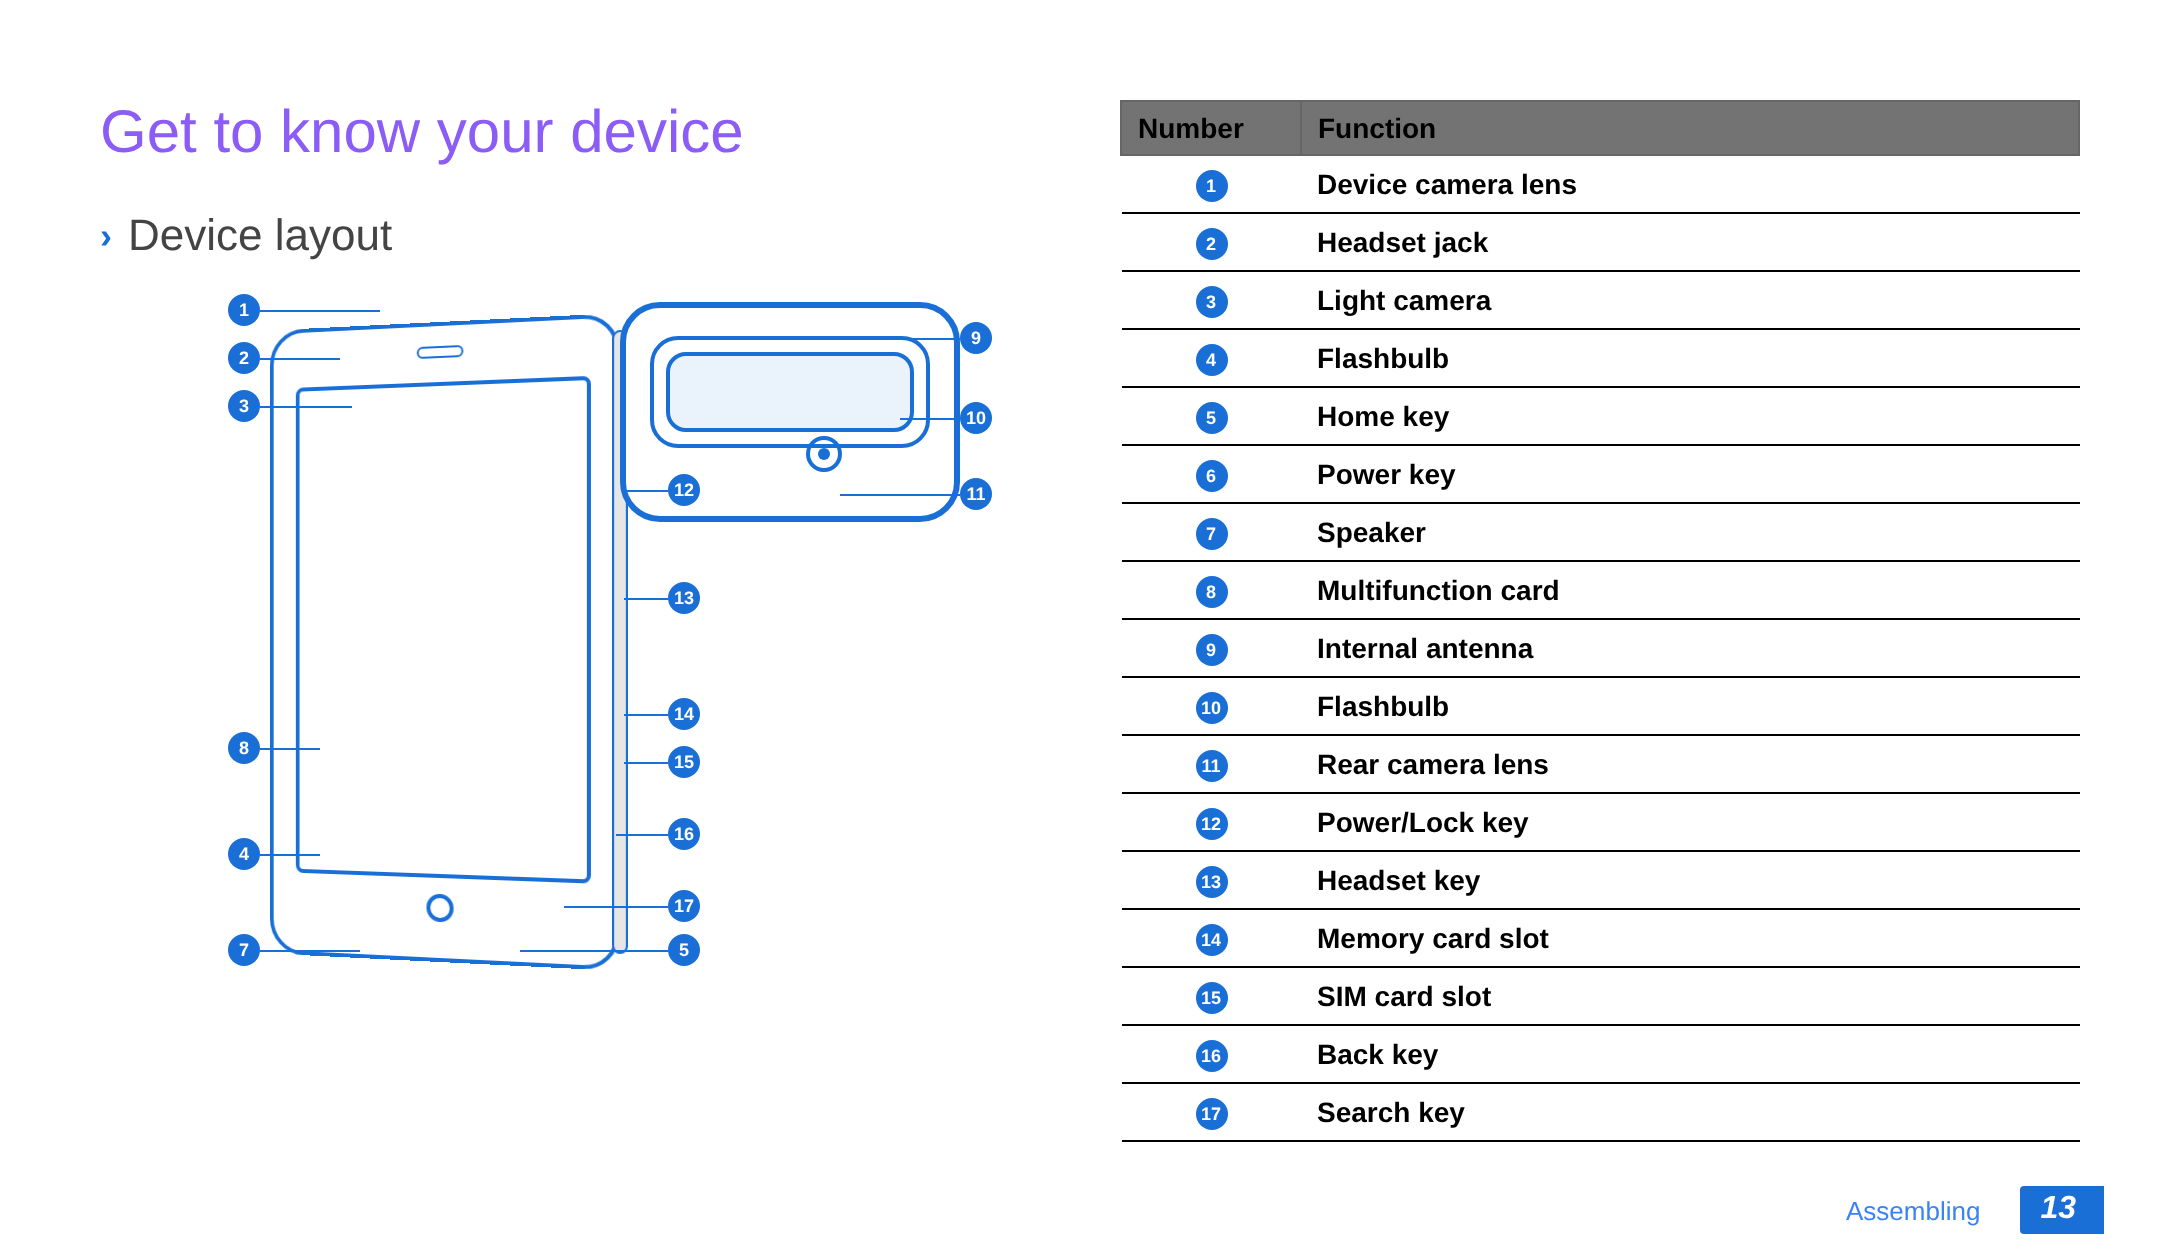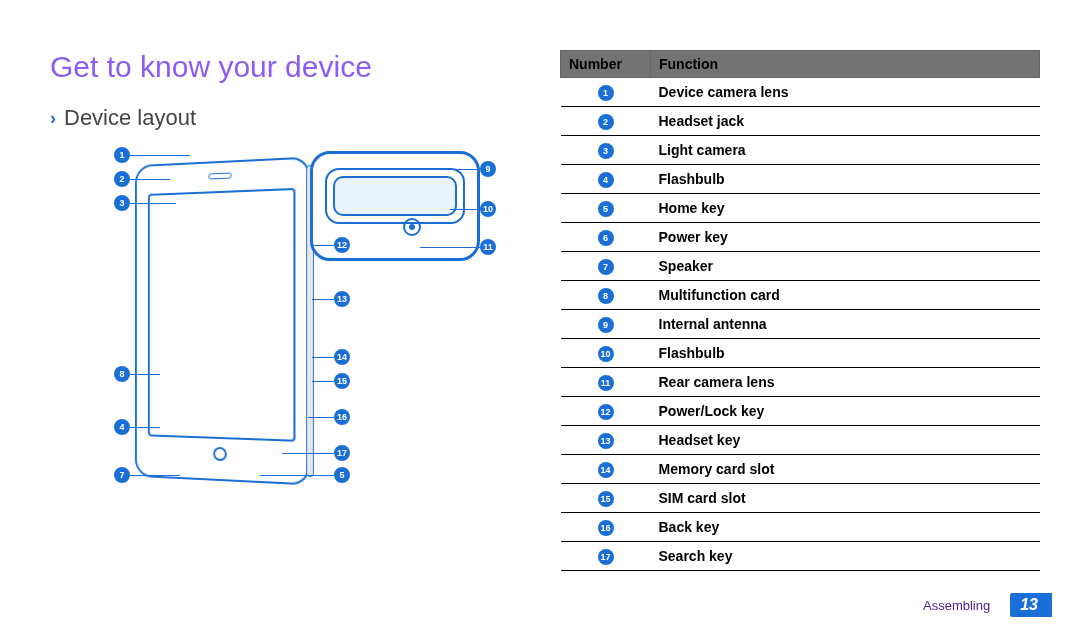--- a/index.html
+++ b/index.html
@@ -168,21 +168,21 @@
   .func-cell { font-weight:bold; }
 
   .footer {
     position:absolute;
     right:28px; bottom:12px;
     display:flex;
     align-items:center;
     gap:20px;
     font-size:13px;
   }
-  .footer .sec { color:#4c1d95; }
+  .footer .sec { color:#3b82f6; }
   .footer .pg {
     background:#1a6fd6;
     color:#fff;
     font-style:italic;
     font-weight:bold;
     padding:3px 14px 3px 10px;
     border-radius:2px 0 0 2px;
     font-size:16px;
   }
 </style>

